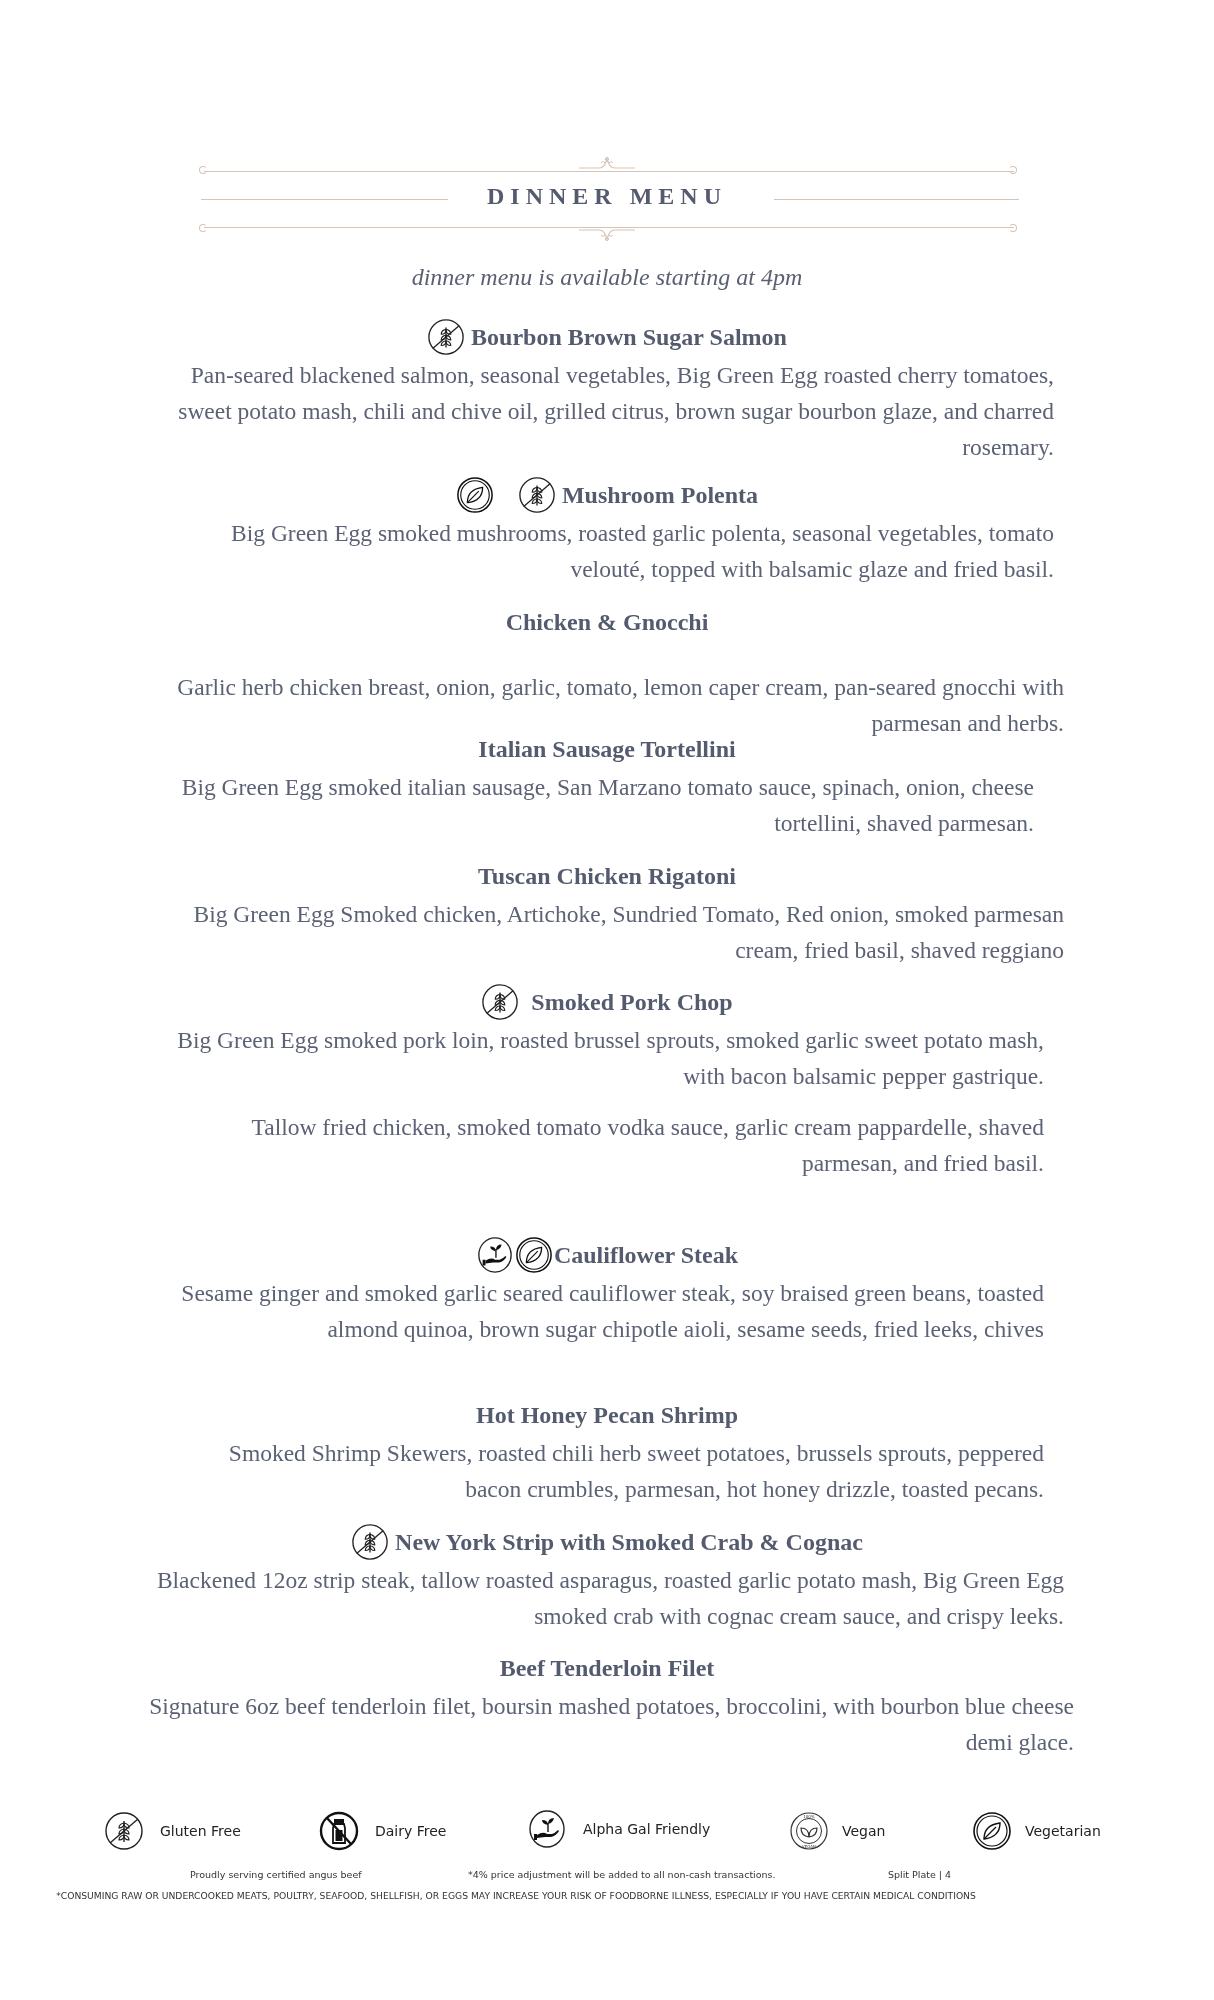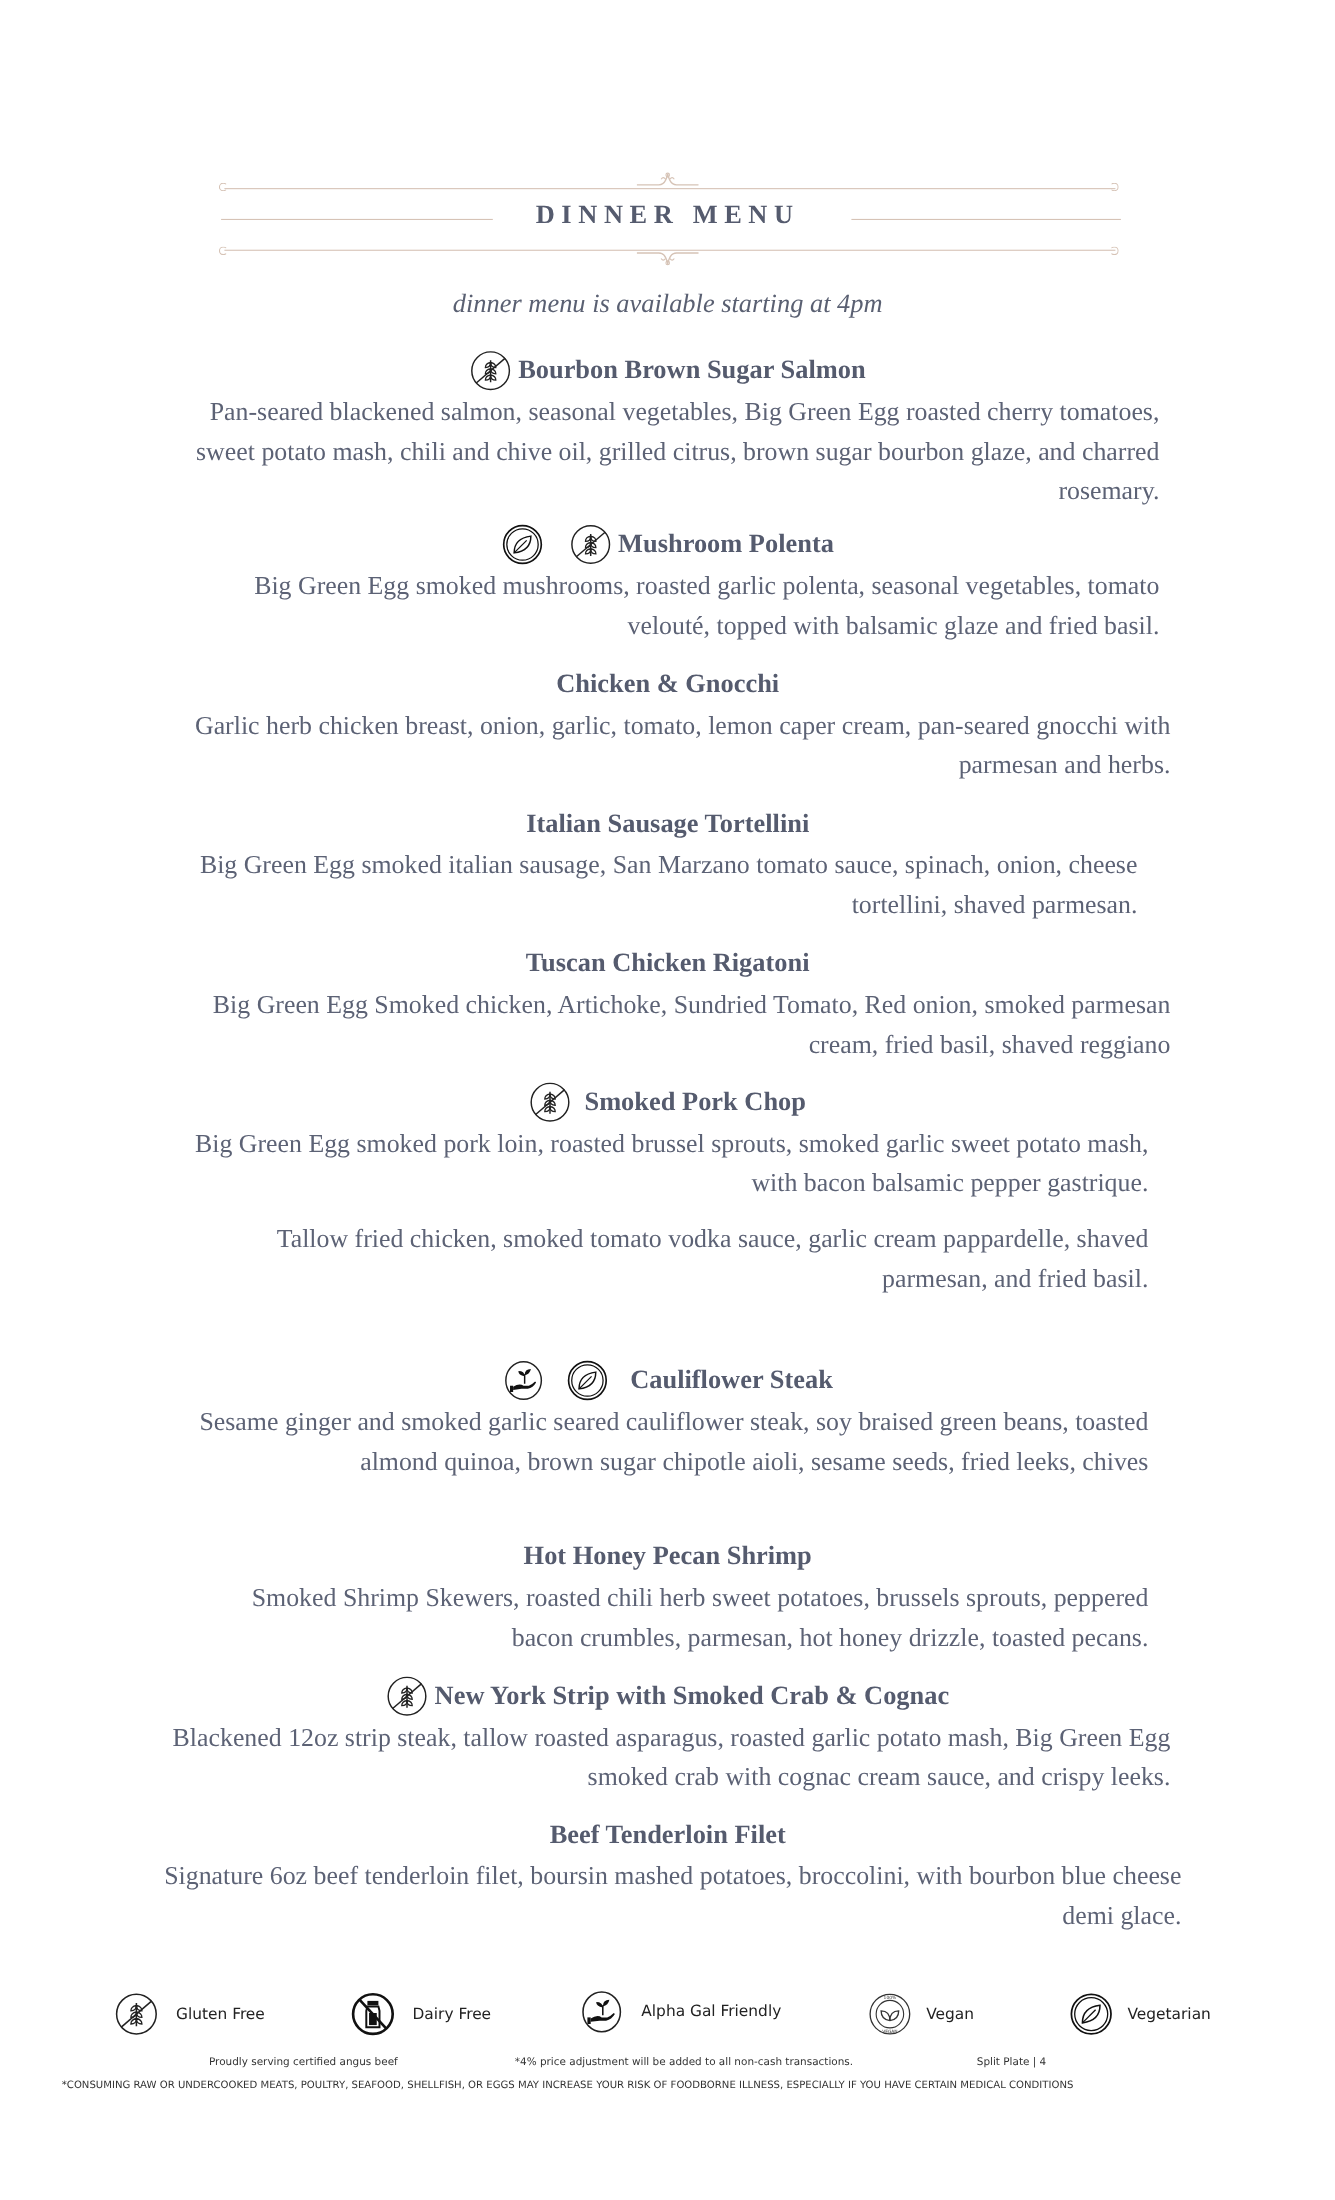--- a/index.html
+++ b/index.html
@@ -118,21 +118,21 @@
         </span>
       <span class="item-name">Mushroom Polenta</span>
     </div>
     <div class="item-desc" style="padding:0 40px;">Big Green Egg smoked mushrooms, roasted garlic polenta, seasonal vegetables, tomato velouté, topped with balsamic glaze and fried basil.</div>
   </div>
 
   <div class="item" style="top:602px;">
     <div class="item-head">
       <span class="item-name">Chicken &amp; Gnocchi</span>
     </div>
-    <div class="item-desc" style="padding:0 30px;">Garlic herb chicken breast, onion, garlic, tomato, lemon caper cream, pan-seared gnocchi with parmesan and herbs.</div>
+    <div class="item-desc" style="padding:0 30px;margin-top:27px;">Garlic herb chicken breast, onion, garlic, tomato, lemon caper cream, pan-seared gnocchi with parmesan and herbs.</div>
   </div>
 
   <div class="item" style="top:729px;">
     <div class="item-head">
       <span class="item-name">Italian Sausage Tortellini</span>
     </div>
     <div class="item-desc" style="padding:0 60px;">Big Green Egg smoked italian sausage, San Marzano tomato sauce, spinach, onion, cheese tortellini, shaved parmesan.</div>
   </div>
 
   <div class="item" style="top:856px;">
@@ -152,21 +152,21 @@
       <span class="item-name" style="margin-left:6px;">Smoked Pork Chop</span>
     </div>
     <div class="item-desc" style="padding:0 50px;">Big Green Egg smoked pork loin, roasted brussel sprouts, smoked garlic sweet potato mash, with bacon balsamic pepper gastrique.</div>
   </div>
 
   <div class="item" style="top:1109px;">
     <div class="item-desc" style="padding:0 50px;">Tallow fried chicken, smoked tomato vodka sauce, garlic cream pappardelle, shaved parmesan, and fried basil.</div>
   </div>
 
   <div class="item" style="top:1235px;">
-    <div class="item-head" style="gap:20px;justify-content:center;">
+    <div class="item-head" style="gap:1px;justify-content:center;">
       <span class="icon">
           <svg>
             <use href="#sym-alpha"></use>
           </svg>
         </span>
       <span class="icon">
           <svg>
             <use href="#sym-vegetarian"></use>
           </svg>
         </span>

